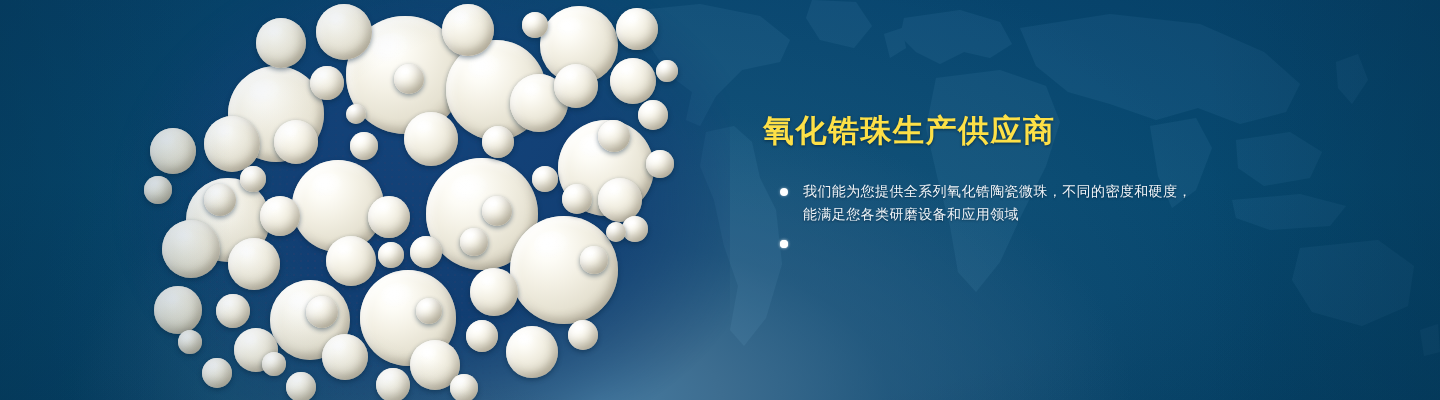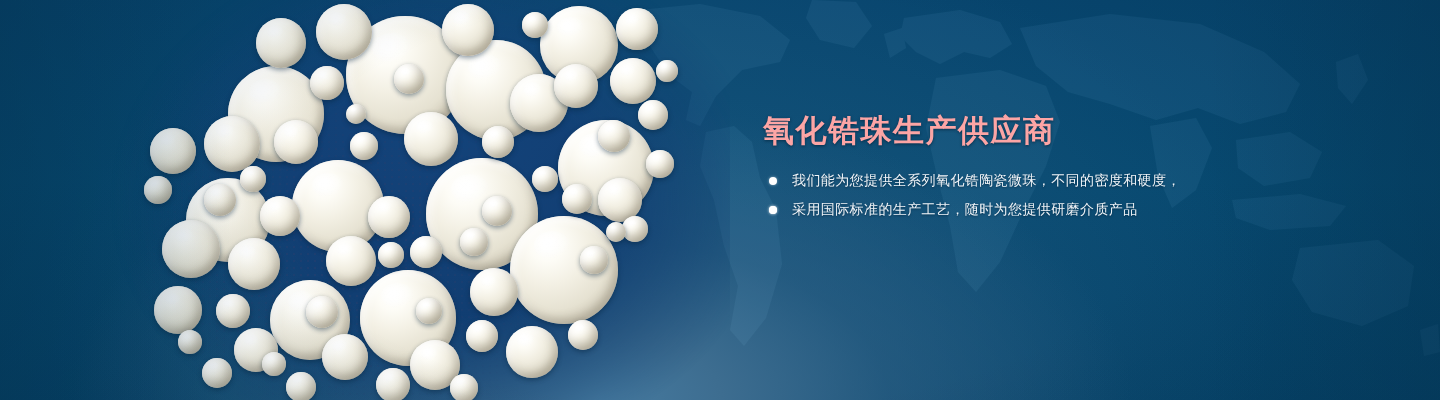--- a/index.html
+++ b/index.html
@@ -122,29 +122,29 @@
     height: 400px;
   }
   .headline {
     position: absolute;
     top: 110px;
     left: 0;
     margin: 0;
     font-size: 31px;
     font-weight: 600;
     letter-spacing: 1.5px;
-    color: #fca5a5;
+    color: #fde047;
     text-shadow: 0 1px 3px rgba(2,28,48,.65);
     white-space: nowrap;
   }
   .bullets {
     position: absolute;
     top: 168px;
     left: 0;
-    margin: 1px;
+    margin: 12px;
     padding: 0;
     list-style: none;
   }
   .bullet {
     position: relative;
     padding-left: 28px;
     margin-bottom: 6px;
     font-size: 14px;
     line-height: 23px;
     color: #f0f4f8;
@@ -288,24 +288,24 @@
 
   <div class="vignette"></div>
 
   <div class="content">
     <h1 class="headline">氧化锆珠生产供应商</h1>
 
     <ul class="bullets">
       <li class="bullet">
         <span class="dot"></span>
         <span>我们能为您提供全系列氧化锆陶瓷微珠，不同的密度和硬度，</span>
+        <span class="line2">能满足您各类研磨设备和应用领域</span>
       </li>
       <li class="bullet">
         <span class="dot"></span>
       </li>
       <li class="bullet">
         <span class="dot"></span>
-        <span>采用国际标准的生产工艺，随时为您提供研磨介质产品</span>
       </li>
     </ul>
   </div>
 
 </div>
 
 </body></html>

